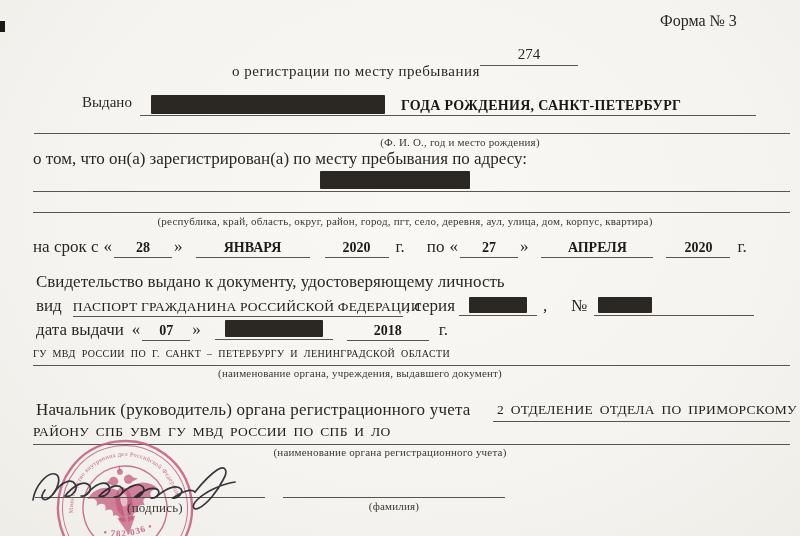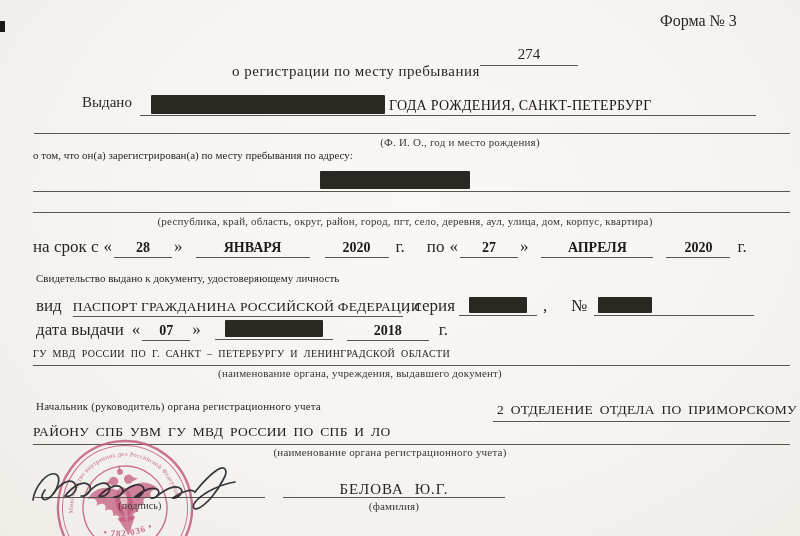--- a/index.html
+++ b/index.html
@@ -7,31 +7,31 @@
   .page {
     position:relative; width:800px; height:536px; overflow:hidden;
     background: radial-gradient(ellipse at 52% 38%, #f9f8f5 0%, #f5f4f0 55%, #eeede8 100%);
     font-family:"Liberation Serif","DejaVu Serif",serif;
     color:#2a2722;
   }
   .abs { position:absolute; }
   .rule { position:absolute; height:1px; background:#5a564f; }
   .redact { position:absolute; background:#2b2723; border-radius:1px; }
   .caption { font-size:11px; color:#3a3831; text-align:center; letter-spacing:0.2px; white-space:nowrap; }
-  .t17 { font-size:11px; white-space:nowrap; }
+  .t17 { font-size:17px; white-space:nowrap; }
   .t18 { font-size:15px; white-space:nowrap; }
   .caps { font-size:10px; letter-spacing:0.4px; word-spacing:3px; white-space:nowrap; }
   .caps-sm { font-size:13.5px; letter-spacing:0.3px; word-spacing:3px; white-space:nowrap; }
   .row { white-space:nowrap; font-size:17px; }
   .cell { display:inline-block; border-bottom:1px solid #5a564f; text-align:center; line-height:19px; }
   .cell.b { font-weight:bold; font-size:14px; color:#1d1b17; }
   .cell.caps-val { font-size:13.5px; letter-spacing:0.2px; color:#24211d; }
   .redact-in { display:inline-block; background:#2b2723; vertical-align:-2px; border-radius:1px; }
   .q { font-size:17px; }
-  .bold-fill { font-weight:normal; color:#1a1815; }
+  .bold-fill { font-weight:bold; color:#1a1815;margin-left:12px; }
   svg text { font-family:"Liberation Serif","DejaVu Serif",serif; }
 </style>
 </head>
 <body>
 
 <div class="page">
 
   <div class="abs" style="left:0;top:21px;width:5px;height:11px;background:#1b1917;"></div>
 
   <div class="abs" style="left:660px;top:12px;font-size:16px;">Форма № 3</div>
@@ -104,30 +104,29 @@
       <path d="M81.5,40.5 l5.5,2 -5.5,2 z"></path>
       <path d="M66,52 C54,44 42,46 34,56 C41,55 45,58 42,64 C48,61 53,63 50,70 C55,68 59,70 57,76 C61,75 64,77 63,82 L69,84 Z"></path>
       <path d="M74,52 C86,44 98,46 106,56 C99,55 95,58 98,64 C92,61 87,63 90,70 C85,68 81,70 83,76 C79,75 76,77 77,82 L71,84 Z"></path>
       <ellipse cx="70" cy="64" rx="8.5" ry="15"></ellipse>
       <path d="M61,79 L70,97 L79,79 Z"></path>
       <ellipse cx="70" cy="62" rx="3.6" ry="6.5" fill="#f5f4f0" fill-opacity="0.55"></ellipse>
     </g>
   </svg>
 
   <div class="rule" style="left:35px;top:497px;width:230px;"></div>
-  <div class="abs caption" style="left:80px;top:500px;width:120px;font-size:10px;">(подпись)</div>
+  <div class="abs caption" style="left:95px;top:500px;width:120px;font-size:13px;">(подпись)</div>
 
   <svg class="abs" style="left:25px;top:456px;" width="235" height="58" viewBox="0 0 235 58">
     <g fill="none" stroke="#23232b" stroke-width="1.7" stroke-linecap="round" opacity="0.9">
       <path d="M8,44 C10,30 22,16 30,18 C38,20 32,36 24,42 C18,46 14,42 20,34"></path>
       <path d="M28,38 C36,26 46,22 50,28 C54,34 46,42 40,40 C48,30 58,24 64,29 C68,33 62,41 56,40"></path>
       <path d="M62,38 C70,28 80,24 84,30 C87,35 80,42 74,40 C82,32 92,27 97,32 C100,36 94,42 89,41"></path>
       <path d="M96,38 C104,30 114,26 118,31 C121,35 115,42 110,41 C118,34 128,30 133,34 C136,38 130,43 126,42"></path>
       <path d="M132,40 C142,32 152,28 156,33 C159,37 152,43 148,42 C156,36 166,32 170,36"></path>
       <path d="M170,36 C178,26 186,18 192,14 C200,9 204,14 198,24 C192,36 182,48 174,52 C168,55 166,50 172,44 C180,36 196,28 210,26"></path>
     </g>
   </svg>
 
-  <div class="abs" style="left:283px;top:481px;width:222px;text-align:center;font-size:15px;letter-spacing:1px;word-spacing:6px;">БЕЛОВА Ю.Г.</div>
   <div class="rule" style="left:283px;top:497px;width:222px;"></div>
   <div class="abs caption" style="left:283px;top:500px;width:222px;">(фамилия)</div>
 
 </div>
 
 </body></html>

